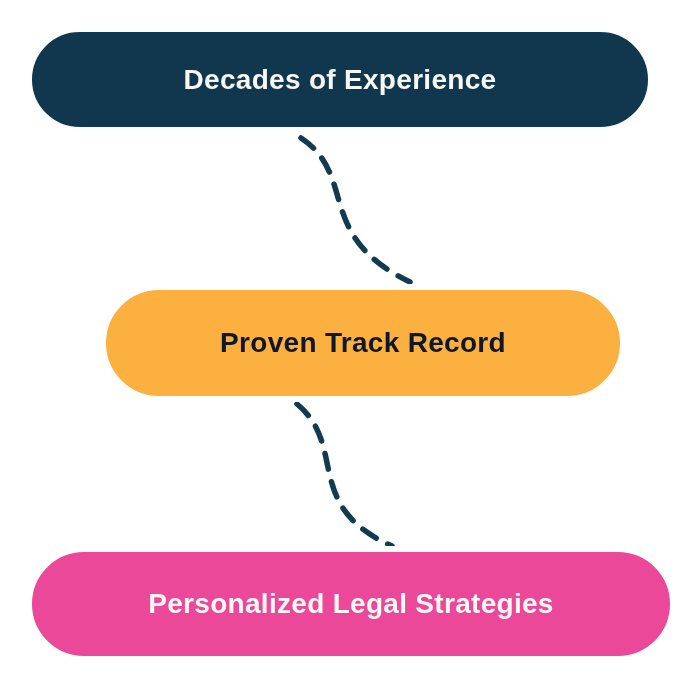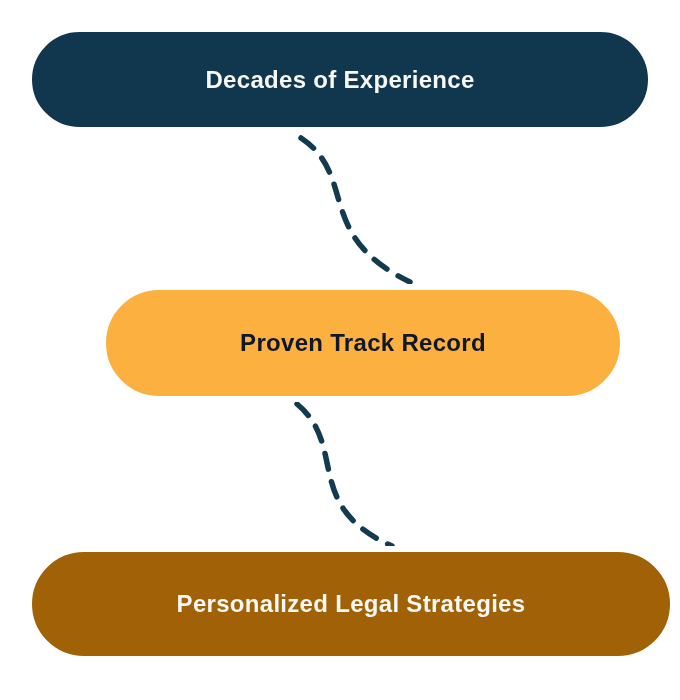--- a/index.html
+++ b/index.html
@@ -24,21 +24,21 @@
     pointer-events: none;
   }
   .pill {
     position: absolute;
     box-sizing: border-box;
     display: flex;
     align-items: center;
     justify-content: center;
     border: 6px solid #ffffff;
     border-radius: 999px;
-    font-size: 24px;
+    font-size: 28px;
     font-weight: 600;
     letter-spacing: 0.3px;
     text-align: center;
     white-space: nowrap;
   }
   .pill-top {
     left: 26px;
     top: 26px;
     width: 628px;
     height: 107px;
@@ -67,17 +67,17 @@
   </svg>
 
   <div class="pill pill-top" style="background: rgb(16, 55, 77); color: rgb(247, 247, 244);">
     <span>Decades of Experience</span>
   </div>
 
   <div class="pill pill-middle" style="background: rgb(251, 176, 64); color: #0f172a;">
     <span>Proven Track Record</span>
   </div>
 
-  <div class="pill pill-bottom" style="background: #a16207; color: rgb(247, 247, 244);">
+  <div class="pill pill-bottom" style="background: #ec4899; color: rgb(247, 247, 244);">
     <span>Personalized Legal Strategies</span>
   </div>
 
 </div>
 
 </body></html>

